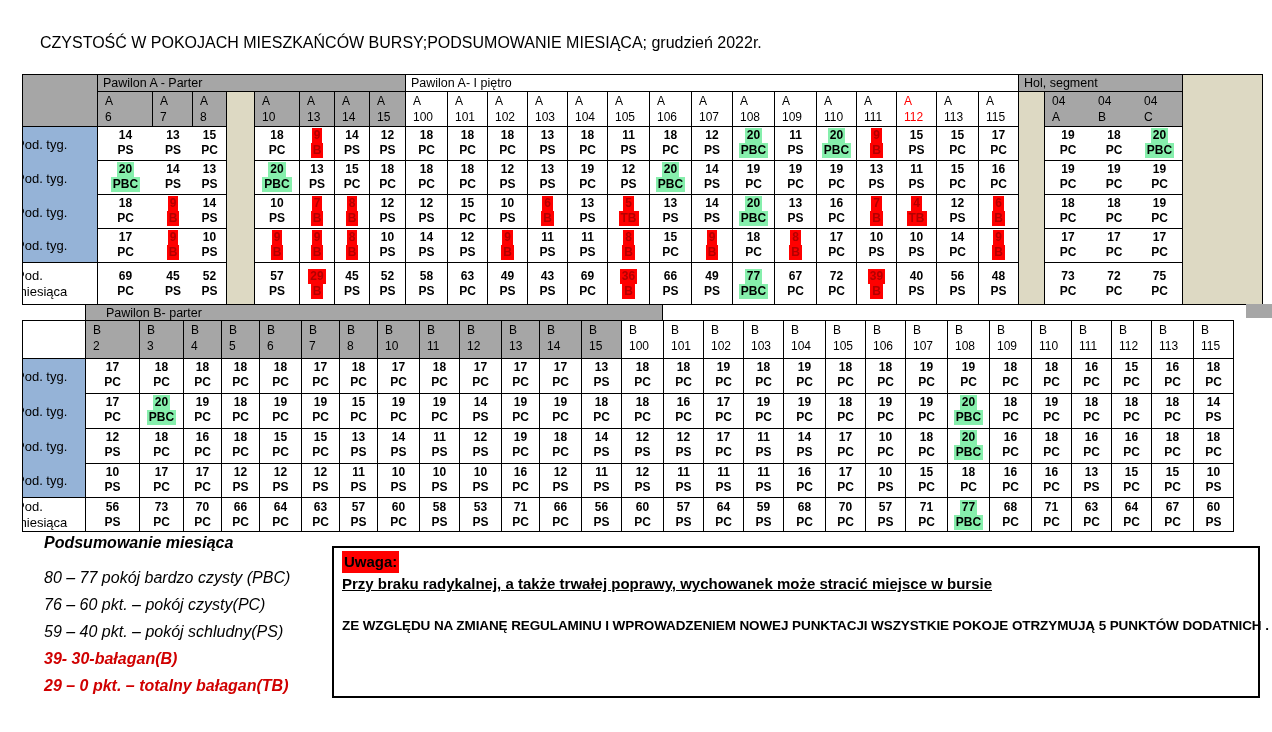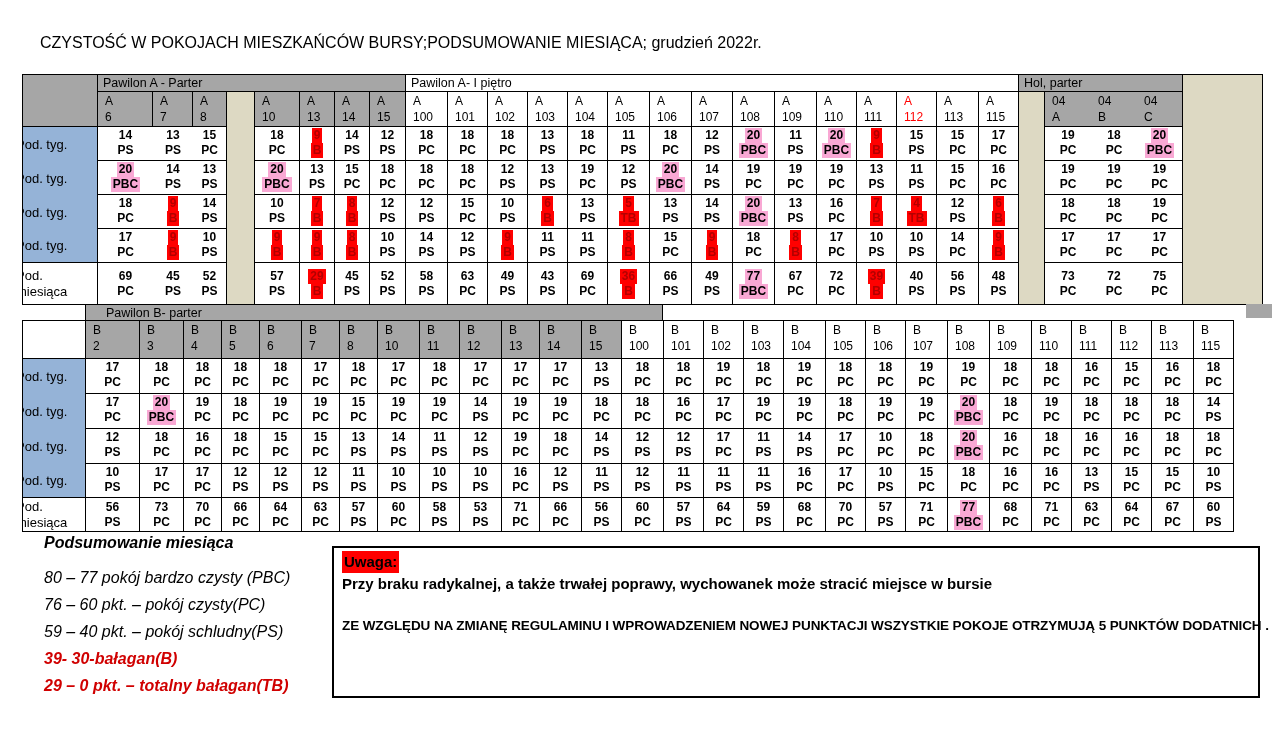--- a/index.html
+++ b/index.html
@@ -15,51 +15,51 @@
   .blue{background:#95b3d7;}
   .band{font-size:12.5px;padding:1px 0 0 5px;white-space:nowrap;}
   .band.white{background:#fff;}
   .band.gray{background:#a6a6a6;}
   .hdr{font-size:12px;line-height:16px;padding:1px 0 0 7px;}
   .hline{display:block;}
   .redh{color:#ff0000;}
   .dc{display:flex;flex-direction:column;align-items:center;padding-top:1px;font-weight:bold;font-size:12px;line-height:15px;}
   .mc{justify-content:center;padding-top:0;}
   .chip{padding:0 2px;white-space:nowrap;}
-  .hl-g{background:#f9a8d4;text-align:center;}
+  .hl-g{background:#86efac;text-align:center;}
   .hl-r{background:#ff0000;color:#b30000;}
   .nbr{border-right:none;}
   .nbb{border-bottom:none;}
   .lbl{display:flex;align-items:center;font-size:13px;}
   .lclip{margin-left:-7px;white-space:nowrap;display:block;}
   .two{flex-direction:column;align-items:flex-start;justify-content:center;line-height:16px;}
   .bandb{position:absolute;left:85px;top:304px;width:578px;height:17px;background:#a6a6a6;border:1px solid #000;border-bottom:none;box-sizing:border-box;font-size:12.5px;padding:1px 0 0 20px;white-space:nowrap;}
   .nub{position:absolute;left:1246px;top:304px;width:26px;height:14px;background:#a6a6a6;}
   .legend{position:absolute;left:44px;top:534px;font-style:italic;}
   .legend-h{font-size:16px;font-weight:bold;}
   #legendItems{margin-top:12px;}
   .legend-item{font-size:16px;line-height:27px;white-space:nowrap;}
   .legend-item.em{color:#d00000;font-weight:bold;}
   .note{position:absolute;left:332px;top:546px;width:928px;height:152px;border:2px solid #000;padding:3px 8px 10px;box-sizing:border-box;font-size:15px;line-height:22px;}
   .note-title{display:inline-block;background:#ff0000;font-weight:bold;padding:0 2px;}
   .note-body{font-weight:bold;}
-  .note-warn{font-weight:bold;}
+  .note-warn{font-weight:bold;text-decoration:underline;}
   .note-footer{font-weight:bold;font-size:13.5px;margin-top:20px;letter-spacing:-0.1px;white-space:nowrap;}
 </style>
 </head>
 <body>
 
 <div id="canvas">
   <div class="title">CZYSTOŚĆ W POKOJACH MIESZKAŃCÓW BURSY;PODSUMOWANIE MIESIĄCA; grudzień 2022r.</div>
 
   <div id="tableA" class="sheet" style="grid-template-columns: 75px 55px 40px 34px 28px 45px 35px 35px 36px 42px 40px 40px 40px 40px 42px 42px 41px 42px 42px 40px 40px 40px 42px 40px 26px 46px 46px 46px 80px; grid-template-rows: 17px 35px 34px 34px 34px 34px 42px;">
       <div class="cell gray" style="grid-area: 1 / 1 / span 2 / span 1;"></div>
       <div class="cell band gray" style="grid-area: 1 / 2 / span 1 / span 8;">Pawilon A - Parter</div>
       <div class="cell band white" style="grid-area: 1 / 10 / span 1 / span 15;">Pawilon A- I piętro</div>
-      <div class="cell band gray" style="grid-area: 1 / 25 / span 1 / span 4;">Hol, parter</div>
+      <div class="cell band gray" style="grid-area: 1 / 25 / span 1 / span 4;">Hol, segment</div>
       <div class="cell beige" style="grid-area: 1 / 29 / span 7 / span 1;"></div>
       <div class="cell hdr gray" style="grid-area: 2 / 2;">
         <span class="hline">A</span>
         <span class="hline">6</span>
       </div>
       <div class="cell hdr gray" style="grid-area: 2 / 3;">
         <span class="hline">A</span>
         <span class="hline">7</span>
       </div>
       <div class="cell hdr gray" style="grid-area: 2 / 4;">

